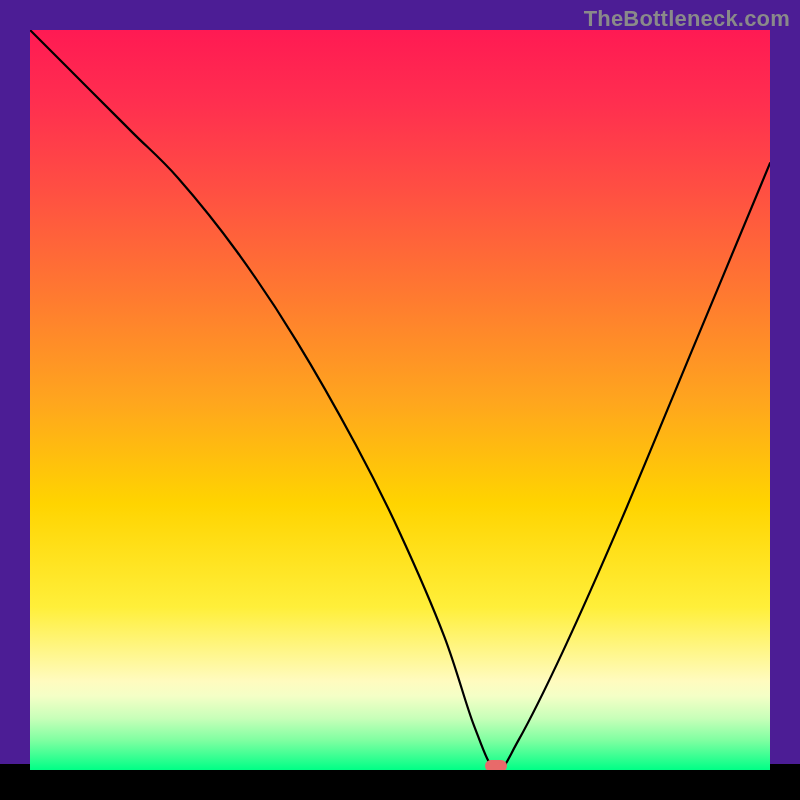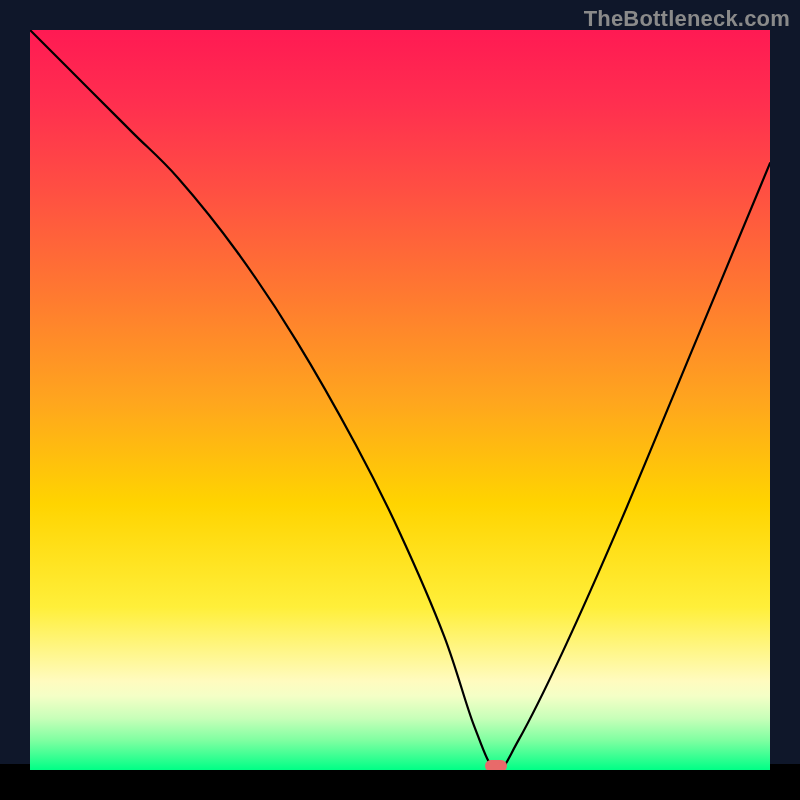--- a/index.html
+++ b/index.html
@@ -8,21 +8,21 @@
     width: 800px;
     height: 800px;
     background: #000;
     overflow: hidden;
     font-family: Arial, Helvetica, sans-serif;
   }
   .frame {
     position: relative;
     width: 800px;
     height: 764px;
-    background: #0f172a;
+    background: #4c1d95;
   }
   .plot {
     position: absolute;
     left: 30px;
     top: 30px;
     width: 740px;
     height: 740px;
     overflow: hidden;
   }
   .gradient {

